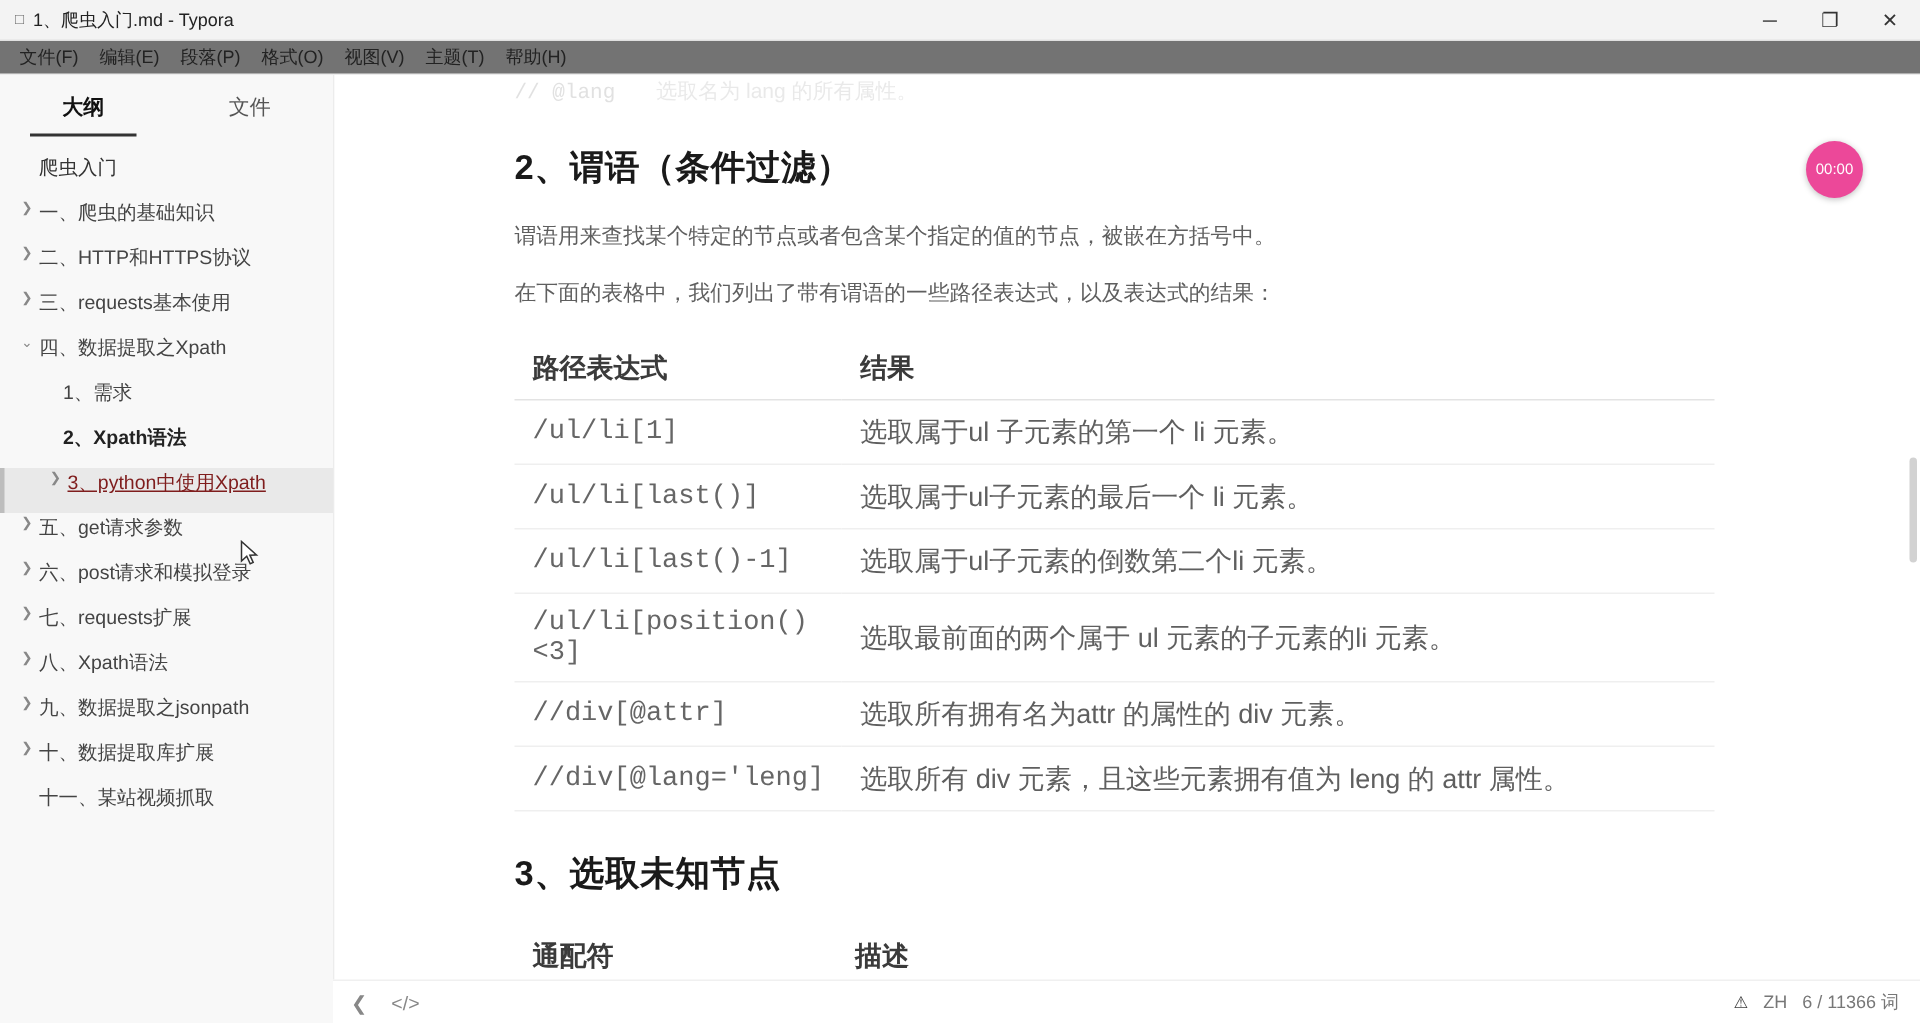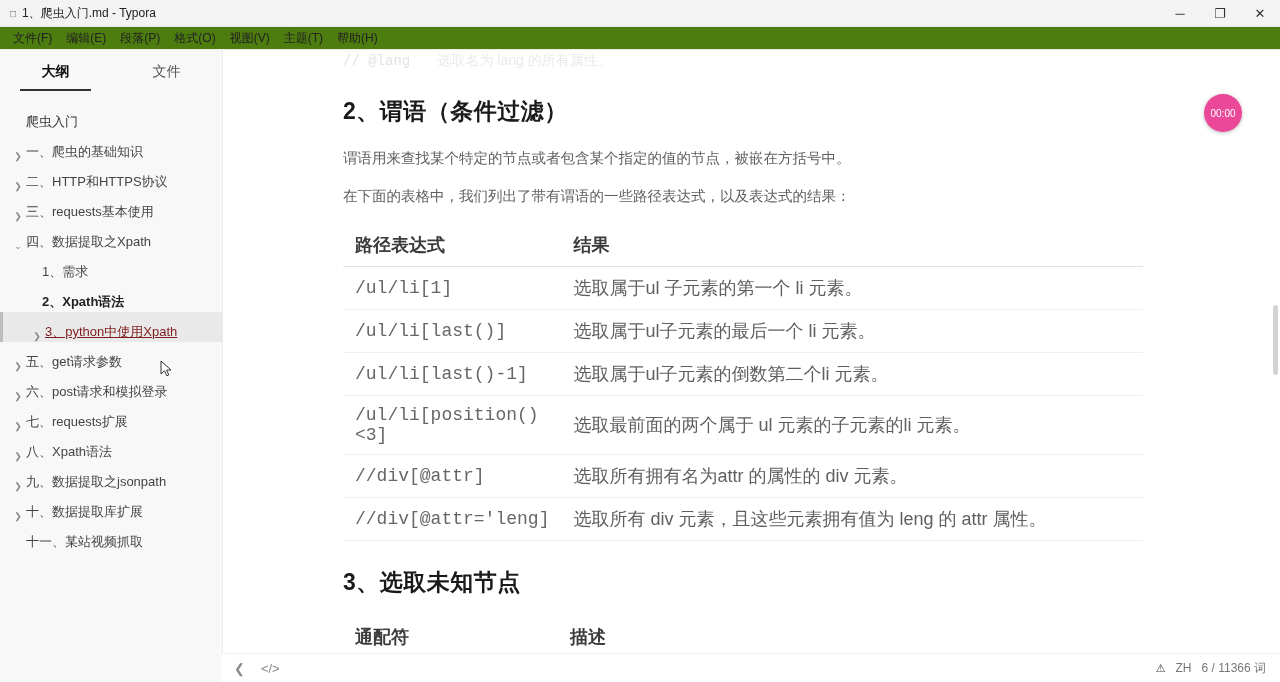--- a/index.html
+++ b/index.html
@@ -49,21 +49,21 @@
     height: 26px;
     display: flex;
     align-items: center;
     justify-content: center;
     font-size: 13px;
     color: #333;
   }
   
   .menubar {
     height: 22px;
-    background: #4d7c0f;
+    background: #737373;
     display: flex;
     align-items: center;
     padding-left: 6px;
     border-bottom: 1px solid #ececec;
   }
   .menubar .menu-item {
     font-size: 12px;
     color: #222;
     padding: 2px 7px;
     white-space: nowrap;
@@ -109,21 +109,21 @@
     height: 2px;
     background: #333;
   }
   .outline-list {
     padding-top: 10px;
     font-size: 13px;
     color: #444;
   }
   .outline-item {
     display: flex;
-    align-items: flex-end;
+    align-items: flex-start;
     min-height: 28px;
     padding: 1px 8px 1px 0;
     white-space: nowrap;
   }
   .outline-item .arrow {
     width: 16px;
     text-align: center;
     font-size: 9px;
     color: #888;
     flex: 0 0 16px;
@@ -410,21 +410,21 @@
           </tr>
           <tr>
             <td class="mono">/ul/li[position()&lt;3]</td>
             <td>选取最前面的两个属于 ul 元素的子元素的li 元素。</td>
           </tr>
           <tr>
             <td class="mono">//div[@attr]</td>
             <td>选取所有拥有名为attr 的属性的 div 元素。</td>
           </tr>
           <tr>
-            <td class="mono">//div[@attr='leng]</td>
+            <td class="mono">//div[@lang='leng]</td>
             <td>选取所有 div 元素，且这些元素拥有值为 leng 的 attr 属性。</td>
           </tr>
         </tbody>
       </table>
 
       <h2 class="sec">3、选取未知节点</h2>
 
       <table class="t">
         <colgroup>
             <col class="c1">

